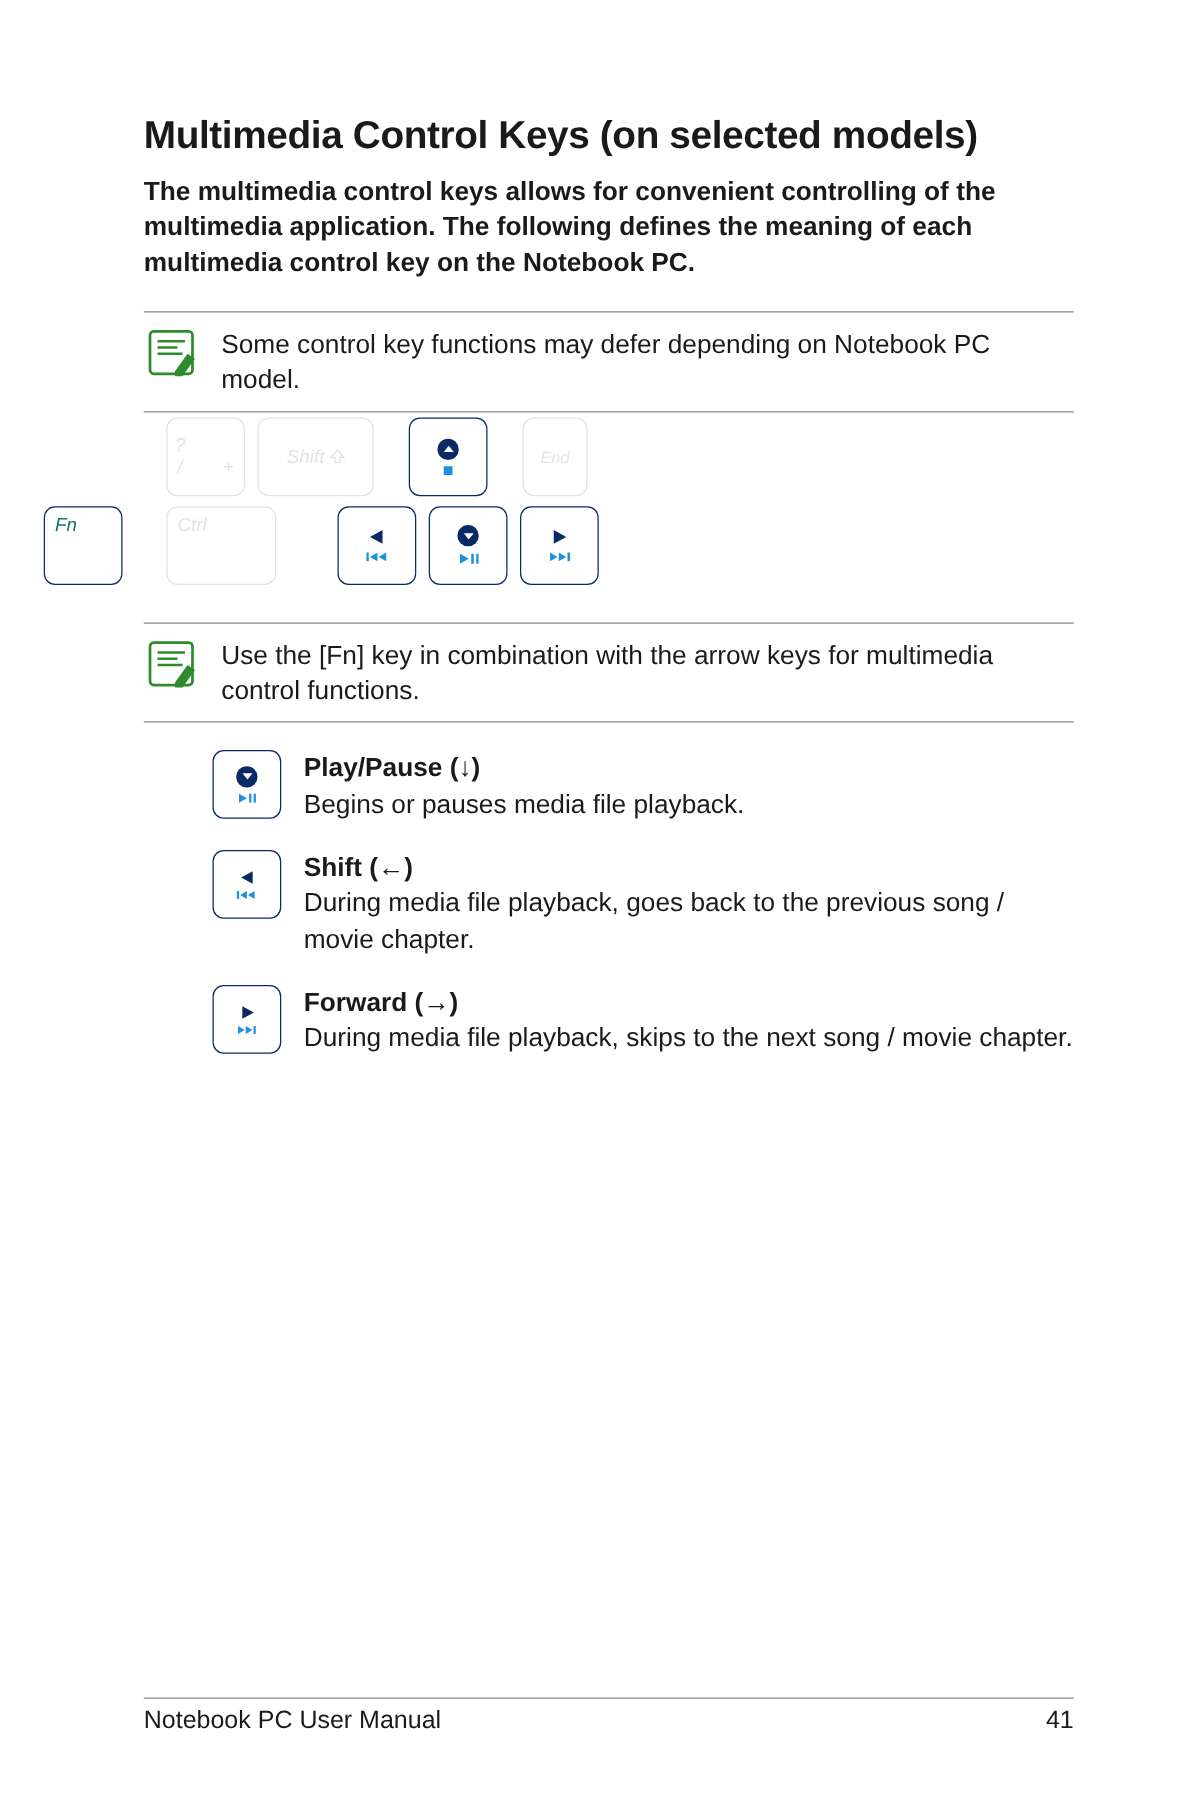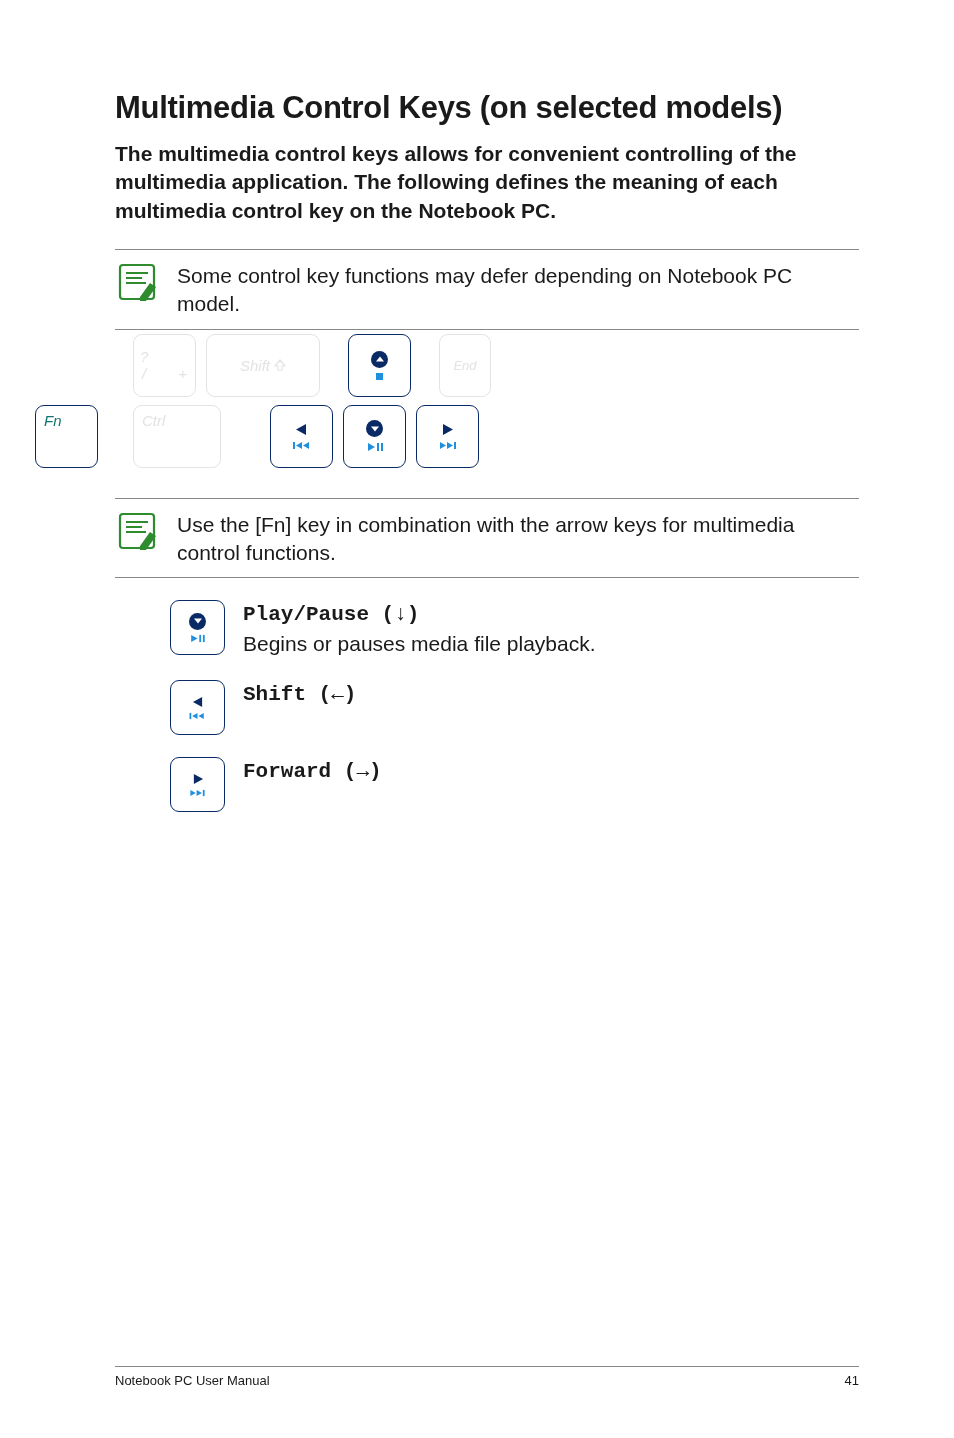--- a/index.html
+++ b/index.html
@@ -89,21 +89,21 @@
     font-style: italic;
     font-size: 15px;
     align-items: flex-start;
     justify-content: flex-start;
     padding: 6px 8px;
   }
   .key-arrow {
     width: 63px; height: 63px;
   }
   .key-shift {
-    width: 114px; height: 63px;
+    width: 93px; height: 63px;
     font-style: italic;
     font-size: 15px;
     flex-direction: row;
     gap: 4px;
   }
   .key-slash {
     width: 63px; height: 63px;
     font-style: italic;
     font-size: 15px;
   }
@@ -132,40 +132,40 @@
     display: flex;
     flex-direction: column;
     align-items: center;
     justify-content: center;
   }
   .fn-text {
     font-size: 21px;
     line-height: 1.35;
     padding-top: 1px;
   }
-  .fn-text .title { font-weight: 700; font-family: Liberation Mono, monospace; }
+  .fn-text .title { font-weight: 700; }
 
   
   .stop-top { width: 17px; height: 17px; background:#0a2a66; border-radius:50%; position:relative; }
   .stop-top::after { content:""; position:absolute; left:50%; top:50%; transform:translate(-50%,-50%); border-left:4px solid transparent; border-right:4px solid transparent; border-bottom:5px solid #fff; }
   .stop-bot { width:7px; height:7px; background:#1f8fe0; margin-top:5px; }
 
   .play-top { width: 17px; height: 17px; background:#0a2a66; border-radius:50%; position:relative; }
   .play-top::after { content:""; position:absolute; left:50%; top:50%; transform:translate(-50%,-50%); border-left:4px solid transparent; border-right:4px solid transparent; border-top:5px solid #fff; }
 
   .footer {
     position: absolute;
     bottom: 50px;
     left: 115px;
     right: 95px;
     border-top: 1px solid #888;
     padding-top: 6px;
     display: flex;
     justify-content: space-between;
-    font-size: 13px;
+    font-size: 20px;
   }
 
   .spacer-row1 { width: 88px; }
 
 </style>
 </head>
 <body>
 
 <h1>Multimedia Control Keys (on selected models)</h1>
 
@@ -279,36 +279,38 @@
           <path d="M12 1 L2 6.5 L12 12 Z" fill="#0a2a66"></path>
         </svg>
       <svg width="17" height="8" viewBox="0 0 18 9" style="margin-top:4px;">
           <rect x="0" y="1" width="2" height="7" fill="#1f8fe0"></rect>
           <path d="M9 1 L3 4.5 L9 8 Z" fill="#1f8fe0"></path>
           <path d="M16 1 L10 4.5 L16 8 Z" fill="#1f8fe0"></path>
         </svg>
     </div>
     <div class="fn-text">
       <div class="title">Shift (←)</div>
+      <div>During media file playback, goes back to the previous song / movie chapter.</div>
     </div>
   </div>
 
   <div class="fn-item">
     <div class="fn-key">
       <svg width="14" height="12" viewBox="0 0 15 13">
           <path d="M3 1 L13 6.5 L3 12 Z" fill="#0a2a66"></path>
         </svg>
       <svg width="17" height="8" viewBox="0 0 18 9" style="margin-top:4px;">
           <path d="M1 1 L7 4.5 L1 8 Z" fill="#1f8fe0"></path>
           <path d="M8 1 L14 4.5 L8 8 Z" fill="#1f8fe0"></path>
           <rect x="15" y="1" width="2" height="7" fill="#1f8fe0"></rect>
         </svg>
     </div>
     <div class="fn-text">
       <div class="title">Forward (→)</div>
+      <div>During media file playback, skips to the next song / movie chapter.</div>
     </div>
   </div>
 
 </div>
 
 <div class="footer">
   <span>Notebook PC User Manual</span>
   <span>41</span>
 </div>
 

